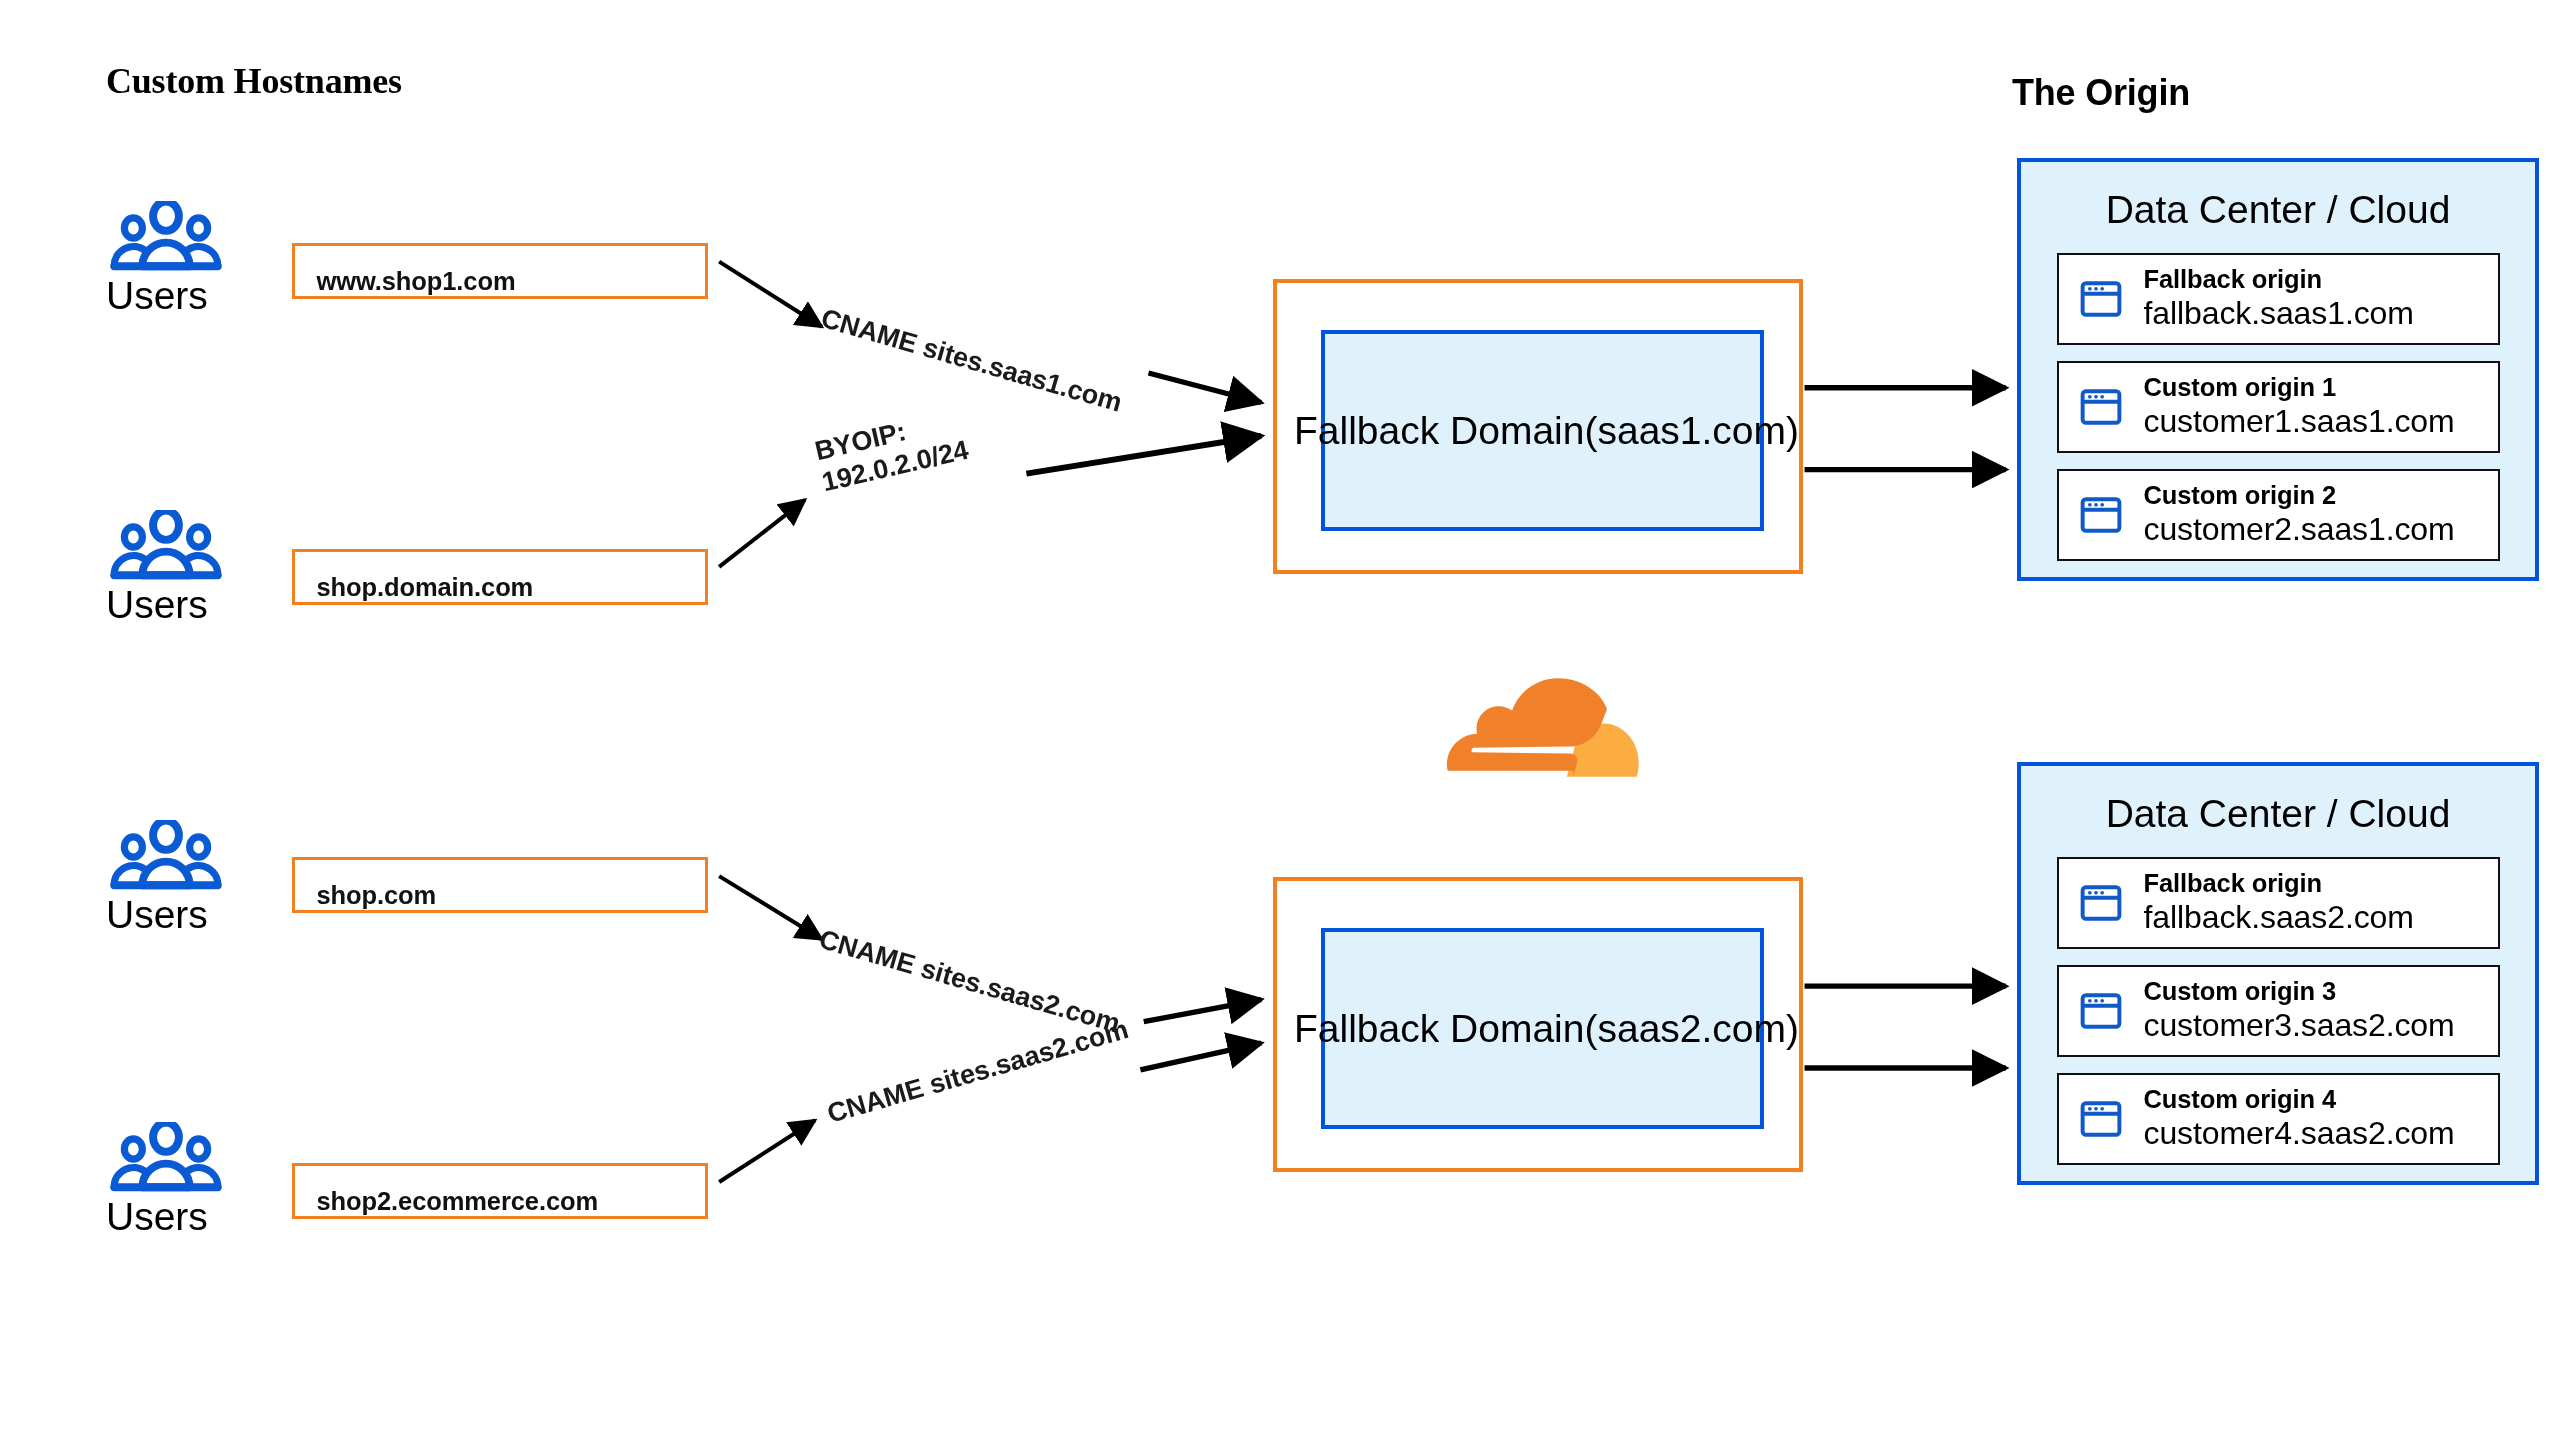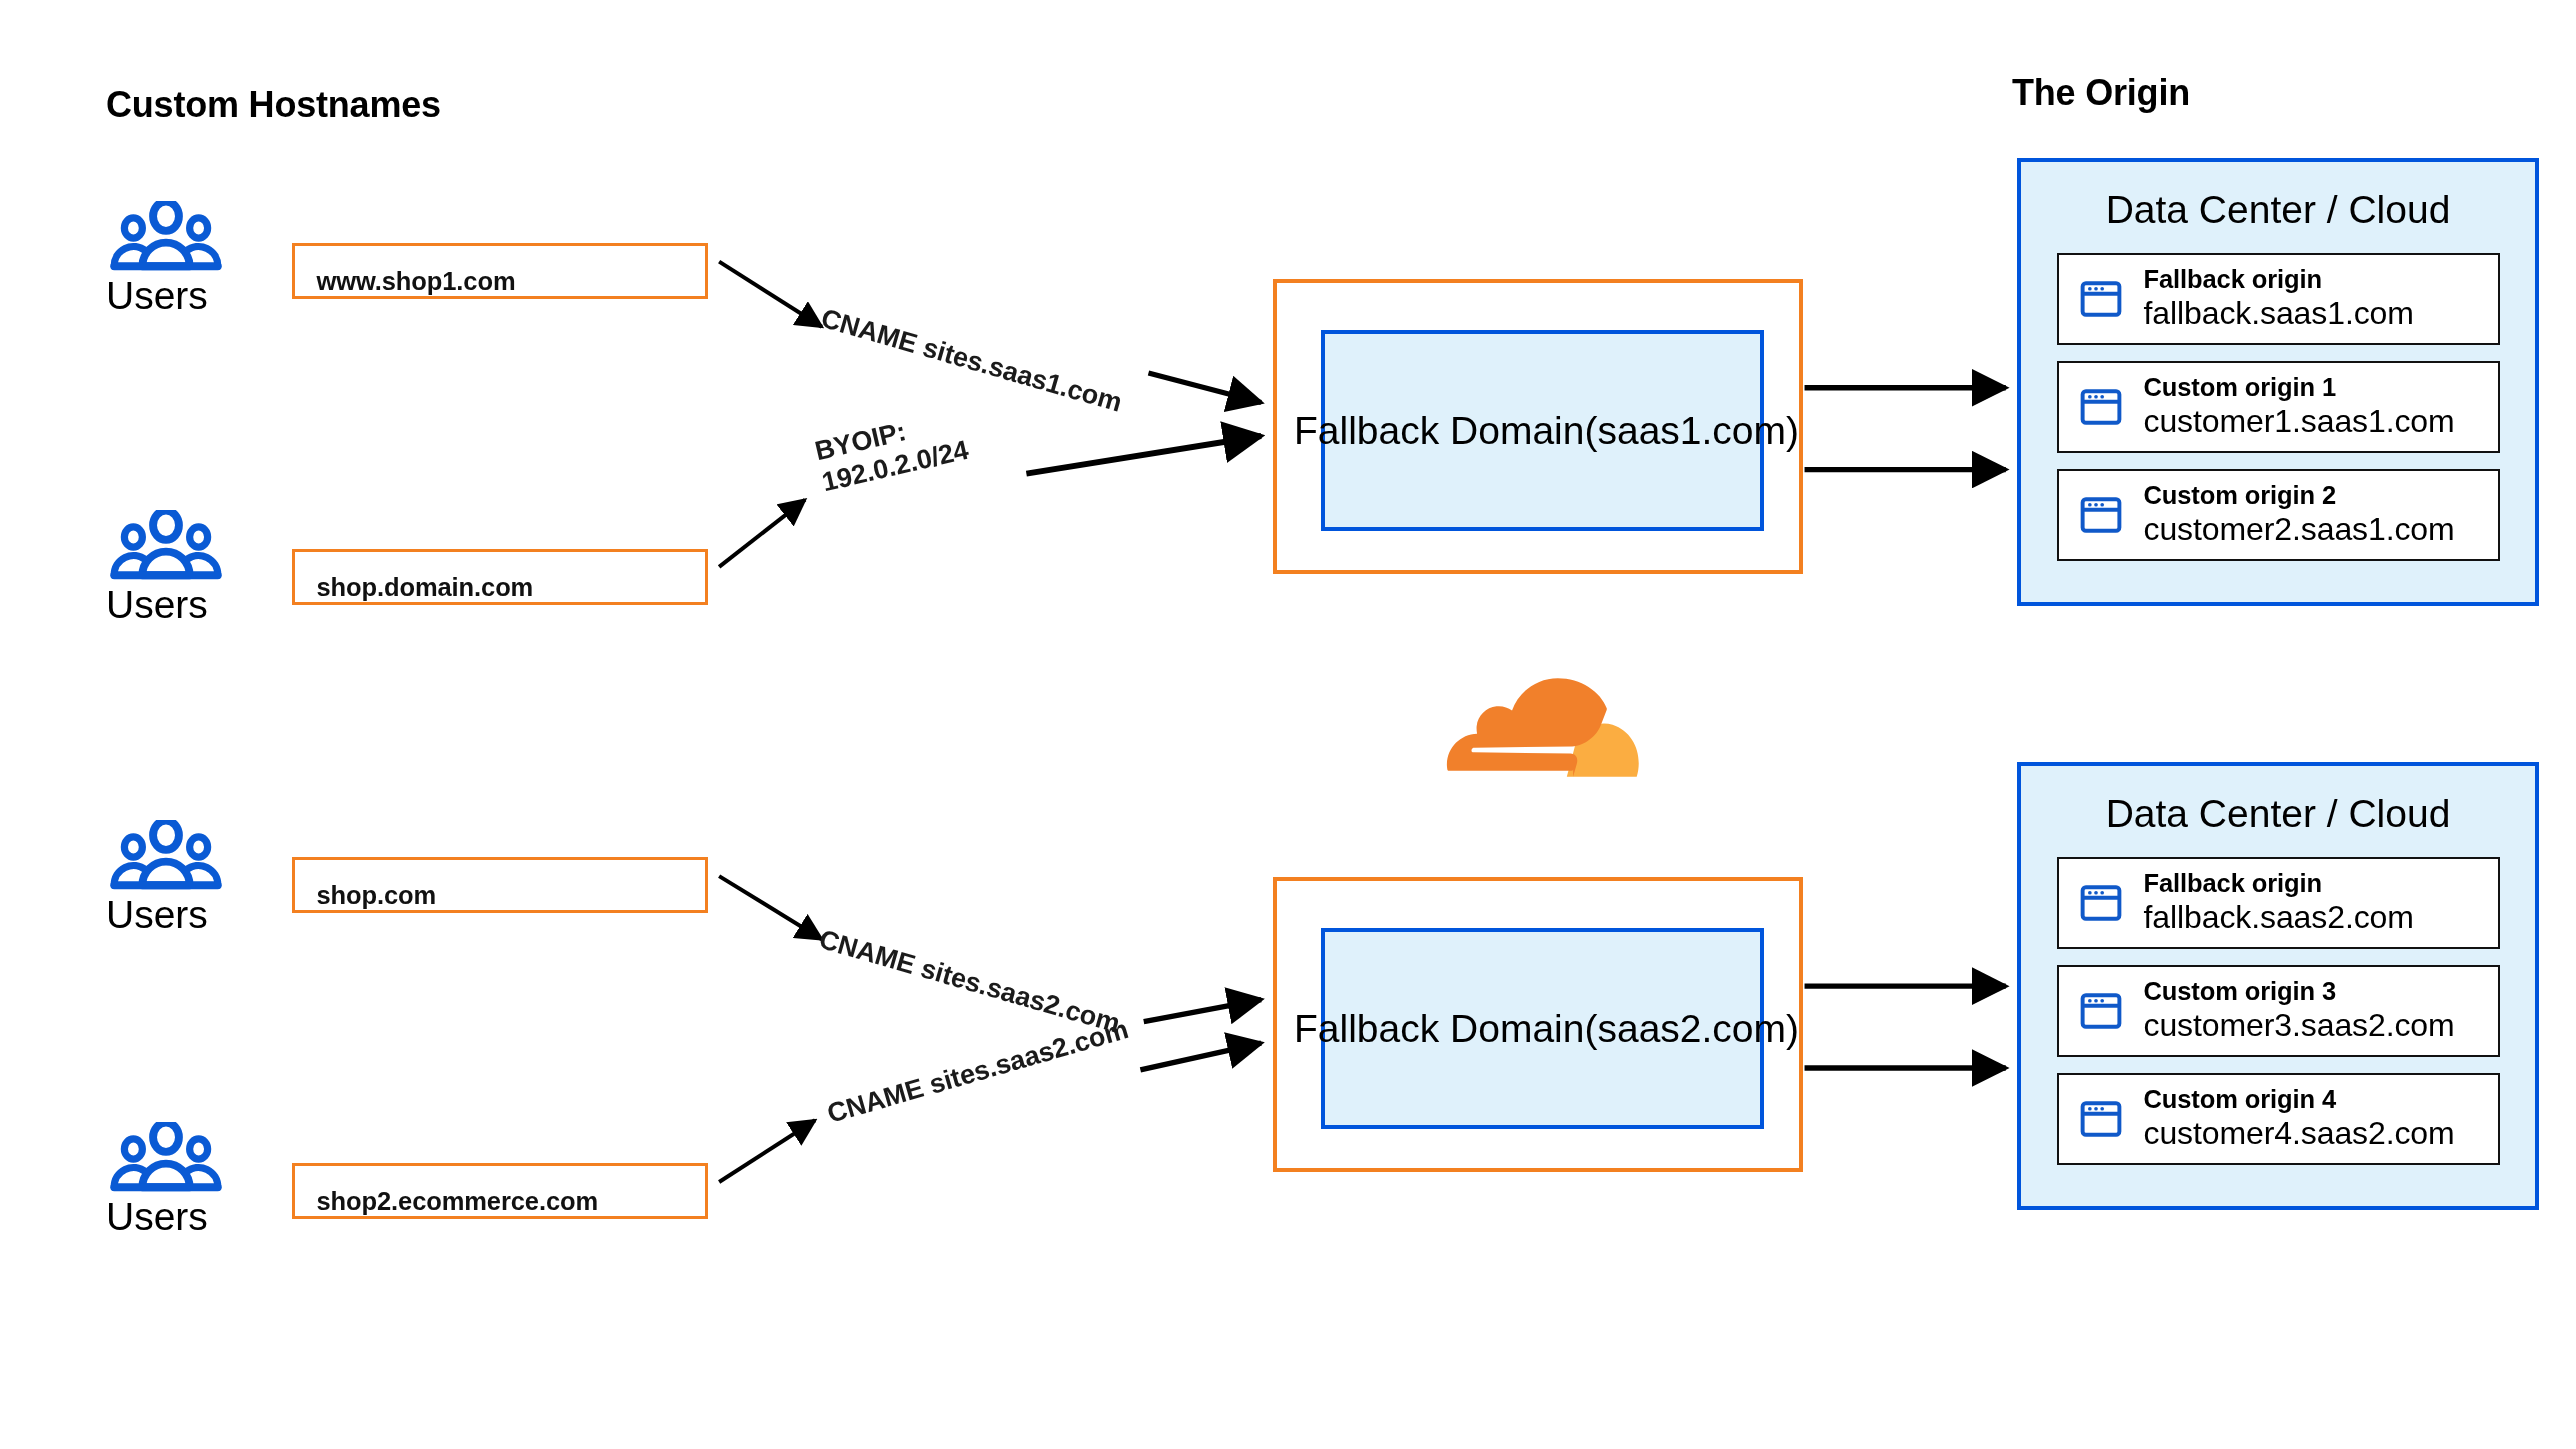--- a/index.html
+++ b/index.html
@@ -25,21 +25,21 @@
 
   
   .col-title {
     position: absolute;
     font-size: 36px;
     font-weight: bold;
     letter-spacing: -0.2px;
     color: #000;
     white-space: nowrap;
   }
-  #title-custom-hostnames { left: 106px; top: 84px; }
+  #title-custom-hostnames { left: 106px; top: 60px; font-family: Liberation Serif, serif; }
   #title-the-origin      { left: 2012px; top: 72px; }
 
   
   .user-group { position: absolute; width: 201px; }
   .users-icon { width: 114px; height: 72px; display: block; margin-left: 2.7px; }
   .users-label {
     font-size: 39px;
     font-weight: 400;
     color: #000;
     margin-top: 3px;
@@ -99,21 +99,21 @@
     text-align: center;
   }
 
   
   .datacenter {
     position: absolute;
     width: 522px;
     border: 4px solid #0055DC;
     background: #DFF1FB;
     box-sizing: border-box;
-    padding: 0 0 32px 0;
+    padding: 0 0 7px 0;
   }
   .dc-title {
     font-size: 39px;
     color: #000;
     text-align: center;
     margin: 25.5px 0 21.5px 0;
     white-space: nowrap;
   }
   .origin-card {
     margin: 0 auto 16px auto;

